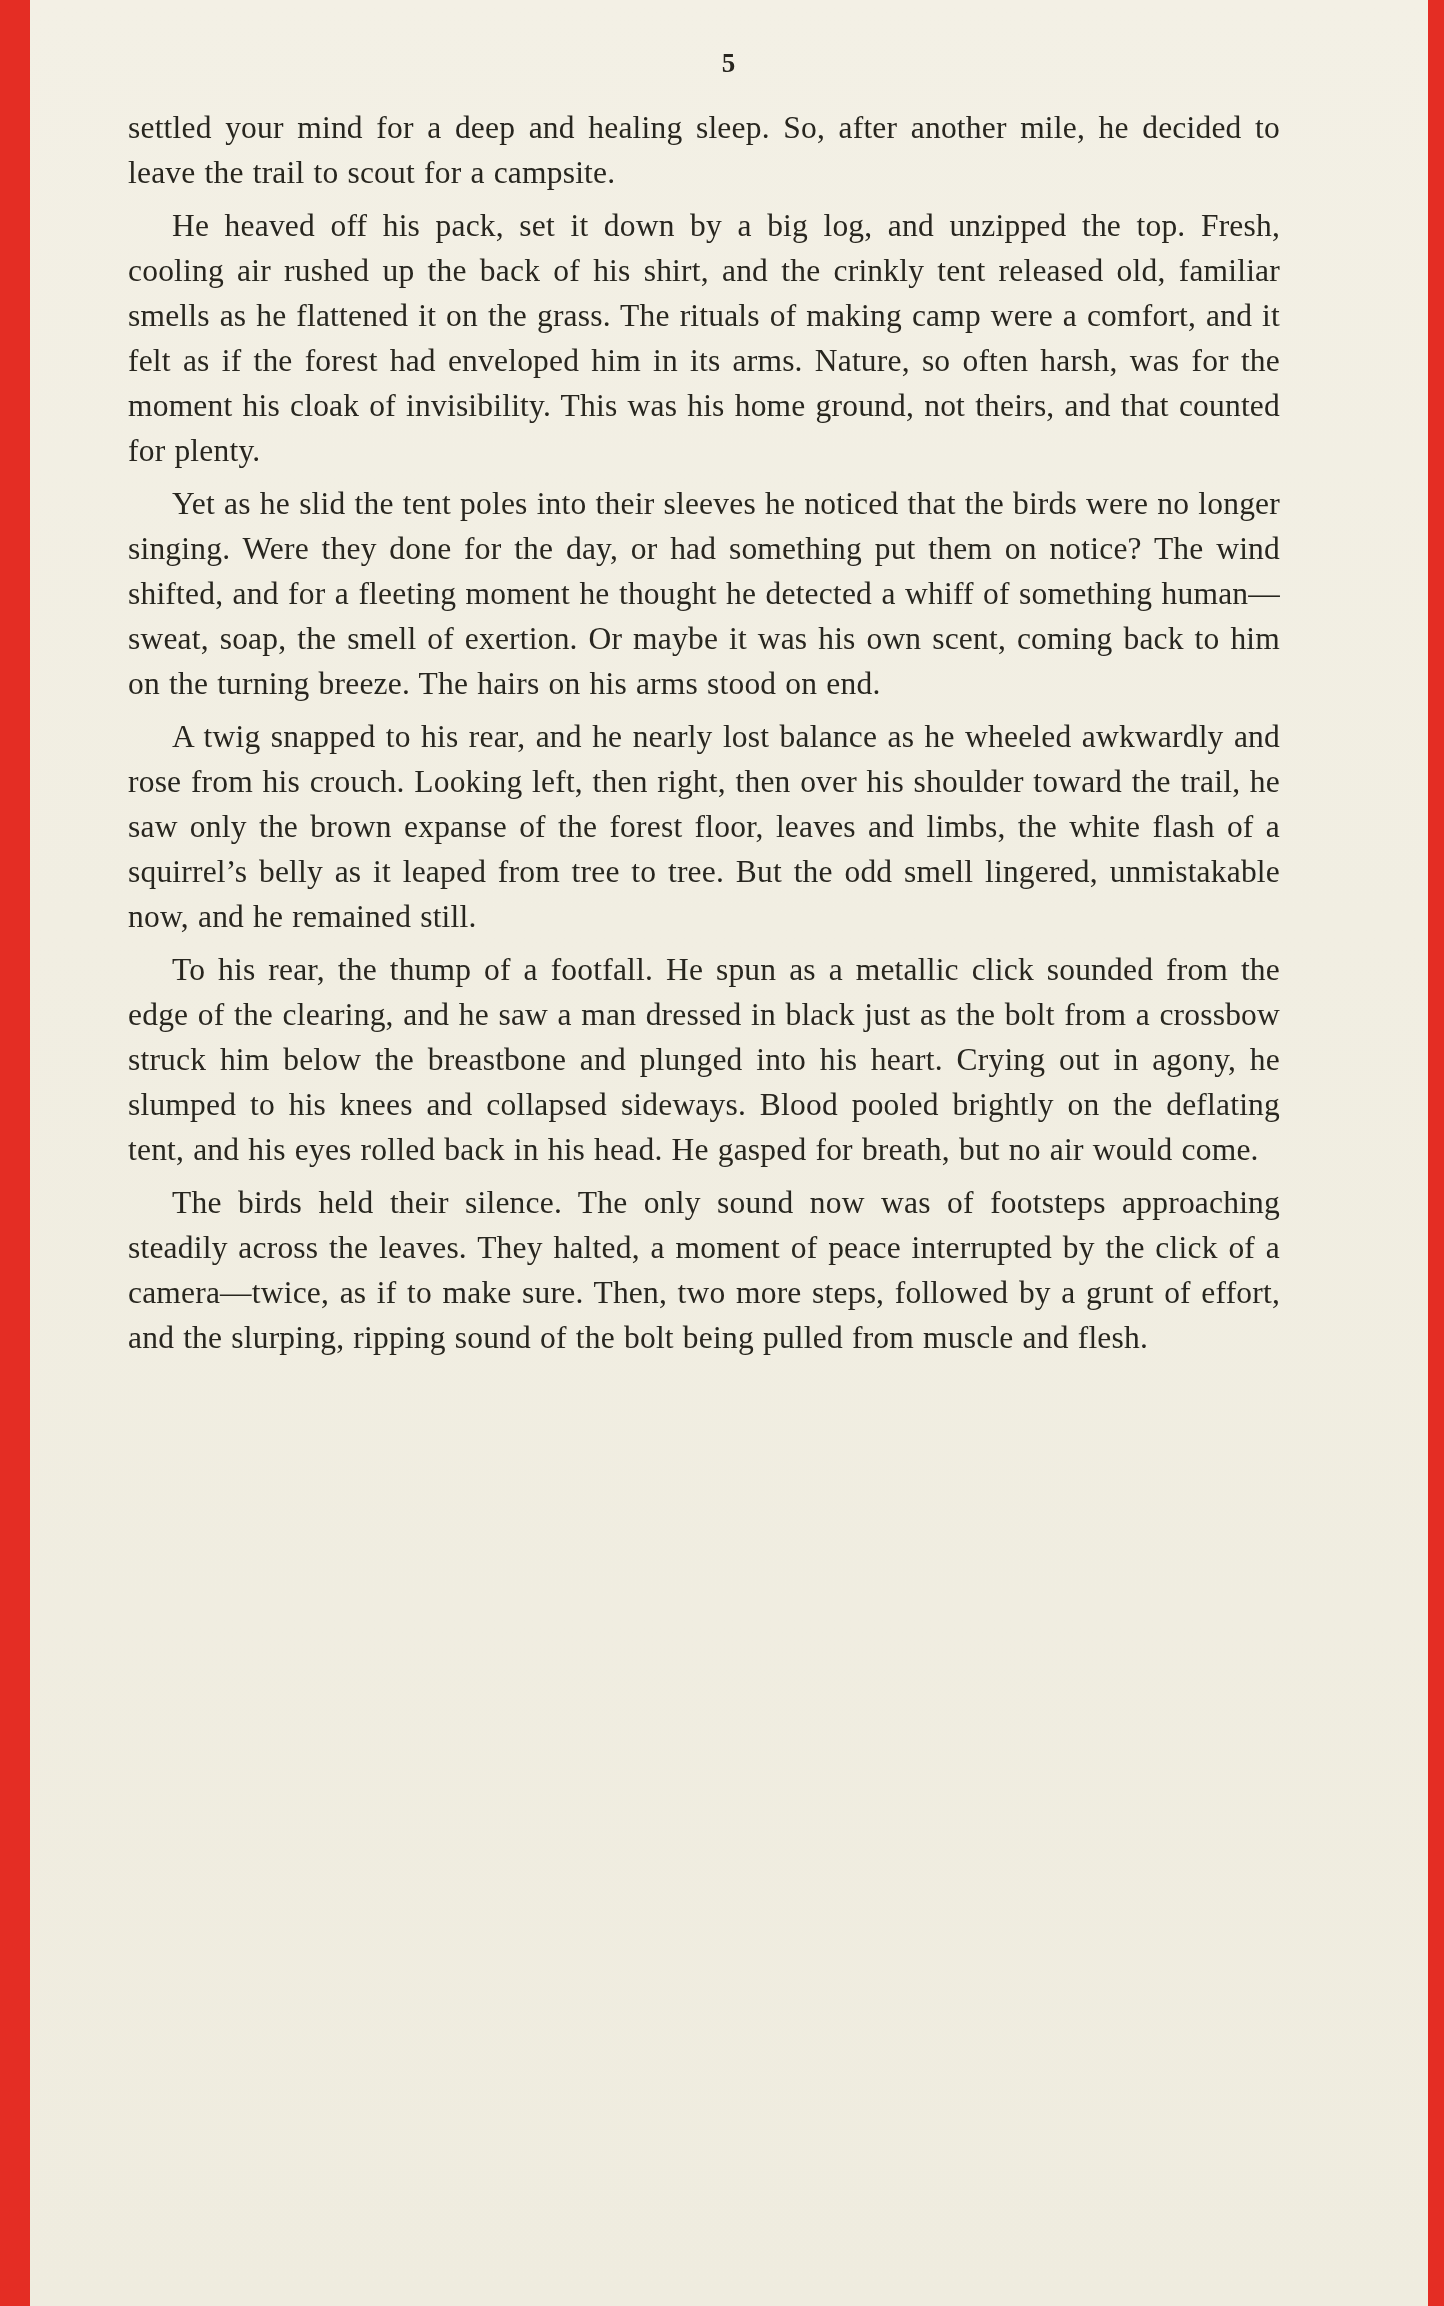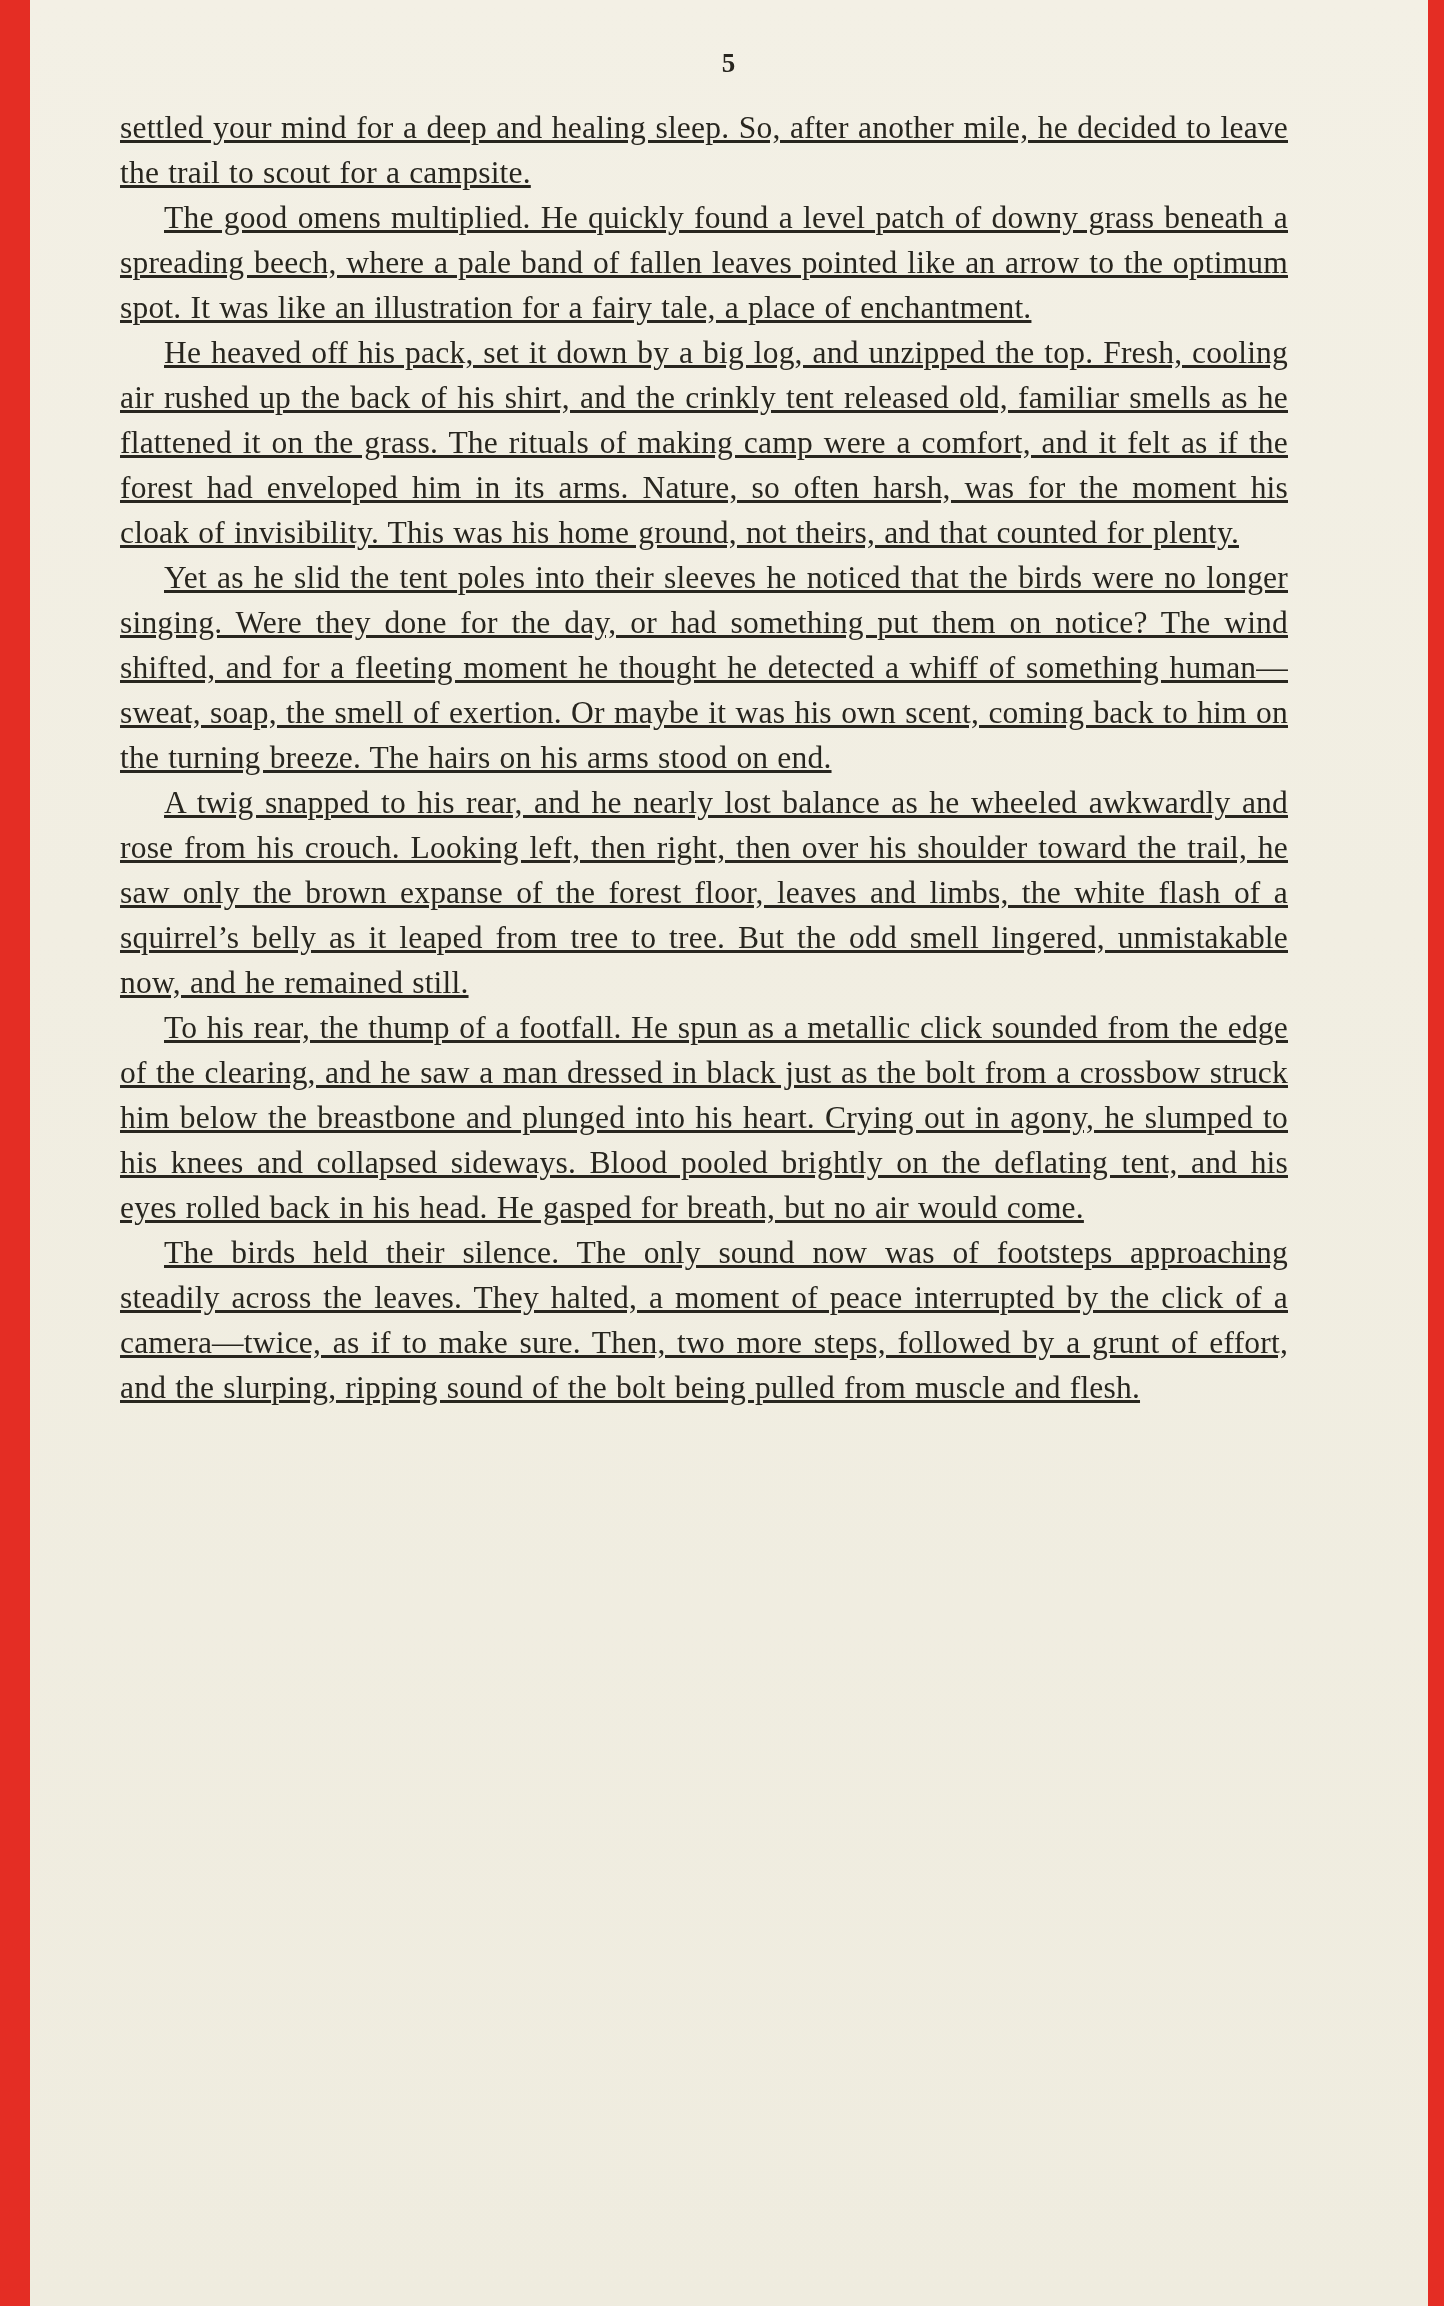--- a/index.html
+++ b/index.html
@@ -39,43 +39,41 @@
     text-align: center;
     font-weight: bold;
     font-size: 27px;
     padding-top: 48px;
     letter-spacing: 1px;
   }
   .text-block {
     margin: 26px 140px 0 90px;
   }
   .para {
-    margin: 0;
+    margin: 8px;
     font-size: 31.5px;
     line-height: 45px;
     text-align: justify;
     text-justify: inter-word;
     letter-spacing: 0.2px;
     word-spacing: 1px;
-    text-decoration: underline;
   }
   .para.indent {
     text-indent: 44px;
   }
 </style>
 </head>
 <body>
 
 <div class="edge edge-left" style="background: rgb(228, 45, 36);"></div>
 <div class="edge edge-right" style="background: rgb(228, 45, 36);"></div>
 
 <div class="paper">
   <div class="page-number" style="color: rgb(40, 38, 31);">5</div>
   <div class="text-block">
       <p class="para" style="color: rgb(40, 38, 31);">settled your mind for a deep and healing sleep. So, after another mile, he decided to leave the trail to scout for a campsite.</p>
-      <p class="para indent" style="color: rgb(40, 38, 31);">The good omens multiplied. He quickly found a level patch of downy grass beneath a spreading beech, where a pale band of fallen leaves pointed like an arrow to the optimum spot. It was like an illustration for a fairy tale, a place of enchantment.</p>
       <p class="para indent" style="color: rgb(40, 38, 31);">He heaved off his pack, set it down by a big log, and unzipped the top. Fresh, cooling air rushed up the back of his shirt, and the crinkly tent released old, familiar smells as he flattened it on the grass. The rituals of making camp were a comfort, and it felt as if the forest had enveloped him in its arms. Nature, so often harsh, was for the moment his cloak of invisibility. This was his home ground, not theirs, and that counted for plenty.</p>
       <p class="para indent" style="color: rgb(40, 38, 31);">Yet as he slid the tent poles into their sleeves he noticed that the birds were no longer singing. Were they done for the day, or had something put them on notice? The wind shifted, and for a fleeting moment he thought he detected a whiff of something human—sweat, soap, the smell of exertion. Or maybe it was his own scent, coming back to him on the turning breeze. The hairs on his arms stood on end.</p>
       <p class="para indent" style="color: rgb(40, 38, 31);">A twig snapped to his rear, and he nearly lost balance as he wheeled awkwardly and rose from his crouch. Looking left, then right, then over his shoulder toward the trail, he saw only the brown expanse of the forest floor, leaves and limbs, the white flash of a squirrel’s belly as it leaped from tree to tree. But the odd smell lingered, unmistakable now, and he remained still.</p>
       <p class="para indent" style="color: rgb(40, 38, 31);">To his rear, the thump of a footfall. He spun as a metallic click sounded from the edge of the clearing, and he saw a man dressed in black just as the bolt from a crossbow struck him below the breastbone and plunged into his heart. Crying out in agony, he slumped to his knees and collapsed sideways. Blood pooled brightly on the deflating tent, and his eyes rolled back in his head. He gasped for breath, but no air would come.</p>
       <p class="para indent" style="color: rgb(40, 38, 31);">The birds held their silence. The only sound now was of footsteps approaching steadily across the leaves. They halted, a moment of peace interrupted by the click of a camera—twice, as if to make sure. Then, two more steps, followed by a grunt of effort, and the slurping, ripping sound of the bolt being pulled from muscle and flesh.</p>
     </div>
 </div>
 
 </body></html>

